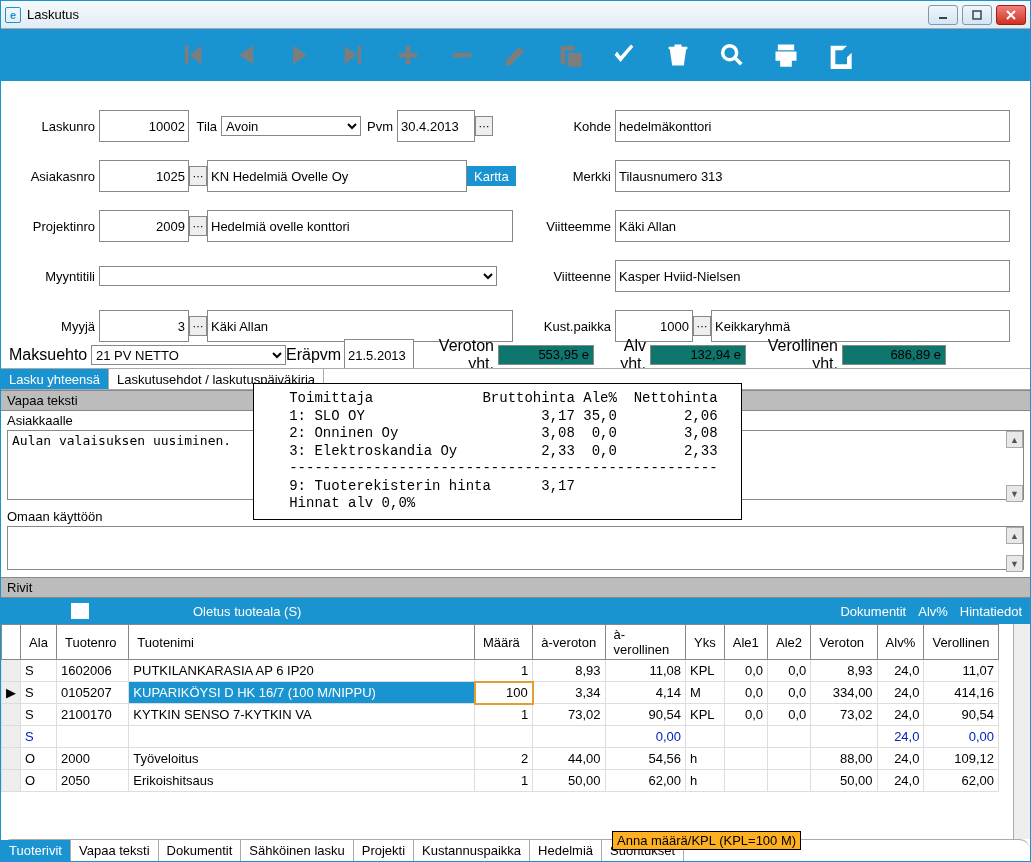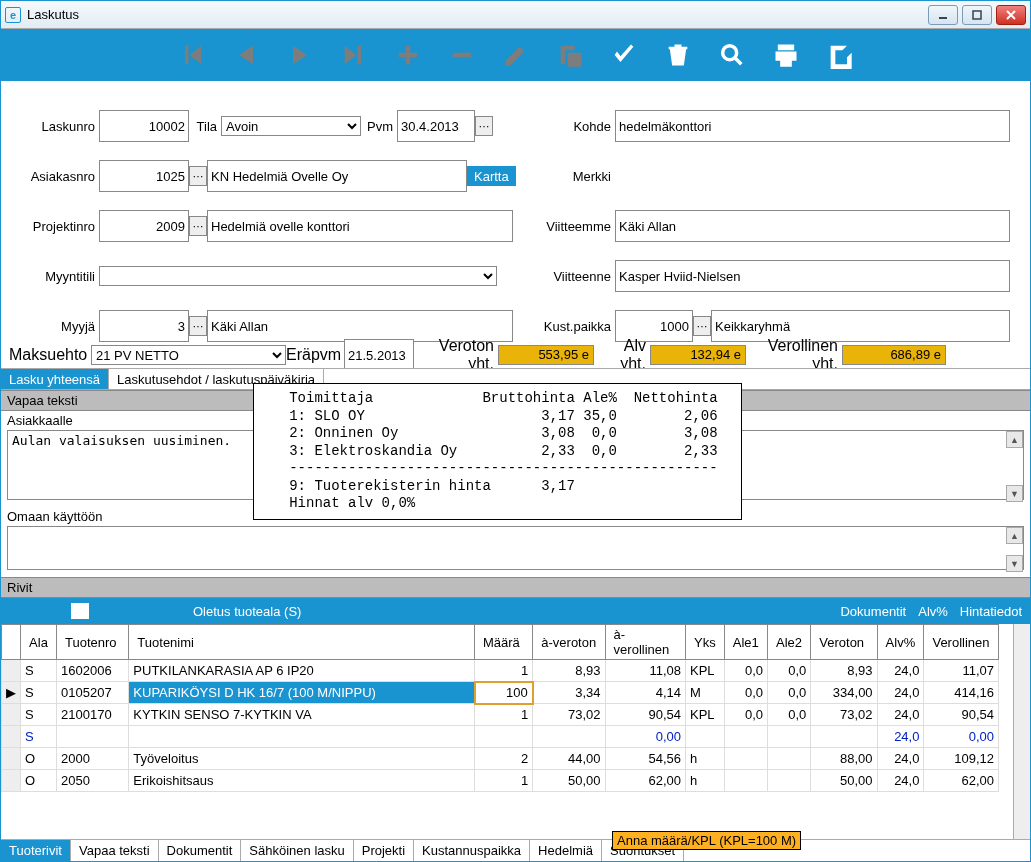--- a/index.html
+++ b/index.html
@@ -24,21 +24,21 @@
 .form-row { display: flex; align-items: center; margin-bottom: 3px; height: 22px; margin-top: 28px; }
 .lbl { text-align: right; padding-right: 4px; font-size: 13px; color: #000; }
 .lbl.w90 { width: 90px; }
 .inp { border: 1px solid #888; height: 32px; padding: 12px 3px; font-size: 13px; background: #fff; }
 .inp.r { text-align: right; }
 .sel { border: 1px solid #888; height: 20px; font-size: 13px; background: #fff; }
 .dots { width: 18px; height: 20px; border: 1px solid #888; background: #eee; font-size: 11px; display: inline-flex; align-items: center; justify-content: center; cursor: pointer; }
 .btn-kartta { background: #1a94d0; color: #fff; border: 1px solid #1a94d0; height: 20px; padding: 0 6px; font-size: 13px; cursor: pointer; }
 .totals-row { display: flex; align-items: center; padding: 3px 8px; background: #fff; height: 26px; }
 .totals-row .lbl { font-size: 16px; }
-.totals-row .val { border: 1px solid #888; height: 20px; padding: 1px 4px; text-align: right; font-size: 13px; background: #eab308; }
+.totals-row .val { border: 1px solid #888; height: 20px; padding: 1px 4px; text-align: right; font-size: 13px; background: #0f766e; }
 
 .tabs { display: flex; height: 22px; background: #fff; border-top: 1px solid #aaa; border-bottom: 1px solid #aaa; }
 .tab { padding: 2px 8px; border-right: 1px solid #aaa; font-size: 13px; cursor: pointer; display: flex; align-items: center; }
 .tab.active { background: #1a94d0; color: #fff; }
 
 .section-hdr { background: #bcbcbc; padding: 2px 6px; font-size: 13px; border-top: 1px solid #888; border-bottom: 1px solid #888; }
 .sub-label { padding: 2px 6px; font-size: 13px; background: #fff; }
 .textbox-wrap { position: relative; margin: 0 6px 4px 6px; }
 .textbox { width: 100%; border: 1px solid #888; background: #fff; font-size: 13px; padding: 2px 4px; resize: none; }
 .scroll-arrows { position: absolute; right: 1px; top: 1px; bottom: 1px; width: 17px; display: flex; flex-direction: column; justify-content: space-between; }
@@ -54,21 +54,21 @@
 .grid th { border: 1px solid #888; background: #fff; padding: 2px 8px; text-align: left; font-weight: normal; height: 22px; }
 .grid td { border: 1px solid #ddd; padding: 2px 4px; height: 22px; }
 .grid td.r { text-align: right; }
 .grid tr.sel td.name { background: #1a94d0; color: #fff; }
 .grid tr.sel td.qty { border: 2px solid #e0a030; }
 .grid tr.blue td { color: #0020c0; }
 .row-marker { width: 14px; background: #eee; border: 1px solid #aaa; }
 
 .vscroll { position: absolute; right: 0; top: 0; bottom: 0; width: 17px; background: #eee; border-left: 1px solid #aaa; }
 
-.bottom-tabs { display: flex; height: 22px; background: #fff; border-top: 1px solid #aaa; }
+.bottom-tabs { display: flex; height: 22px; background: #fff; border-top: 1px solid #aaa; border-radius: 11px; }
 
 .tooltip-popup { position: absolute; left: 253px; top: 383px; width: 489px; background: #fff; border: 1px solid #000; padding: 6px 10px; font-family: "Courier New", monospace; font-size: 14px; white-space: pre; z-index: 100; line-height: 1.25; }
 
 .status-tip { position: absolute; left: 612px; top: 831px; background: #ffb020; border: 1px solid #000; padding: 1px 4px; font-size: 13px; z-index: 101; }
 .form-grid { display: flex; }
 .form-col { flex: 1; }
 </style>
 </head>
 <body>
 
@@ -201,20 +201,21 @@
           <input class="inp" style="width: 306px;" value="Käki Allan">
         </div>
       </div>
       <div class="form-col">
         <div class="form-row">
           <span class="lbl" style="width:86px">Kohde</span>
           <input class="inp" style="width: 395px;" value="hedelmäkonttori">
         </div>
         <div class="form-row">
           <span class="lbl" style="width:86px">Merkki</span>
+          <input class="inp" style="width: 395px;" value="Tilausnumero 313">
         </div>
         <div class="form-row">
           <span class="lbl" style="width:86px">Viitteemme</span>
           <input class="inp" style="width: 395px;" value="Käki Allan">
         </div>
         <div class="form-row">
           <span class="lbl" style="width:86px">Viitteenne</span>
           <input class="inp" style="width: 395px;" value="Kasper Hviid-Nielsen">
         </div>
         <div class="form-row">

